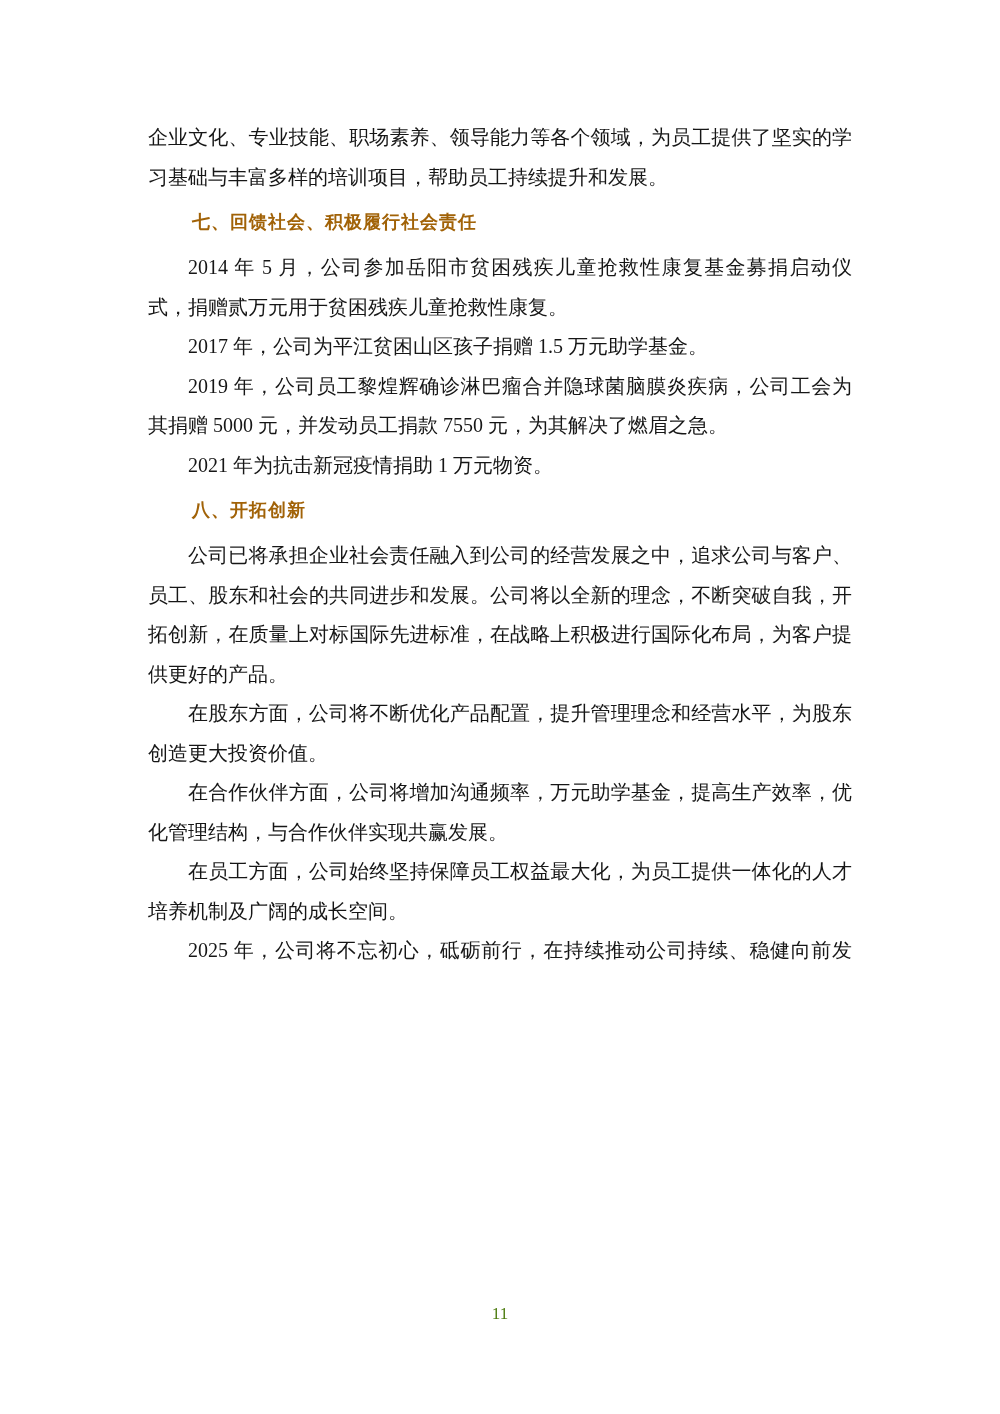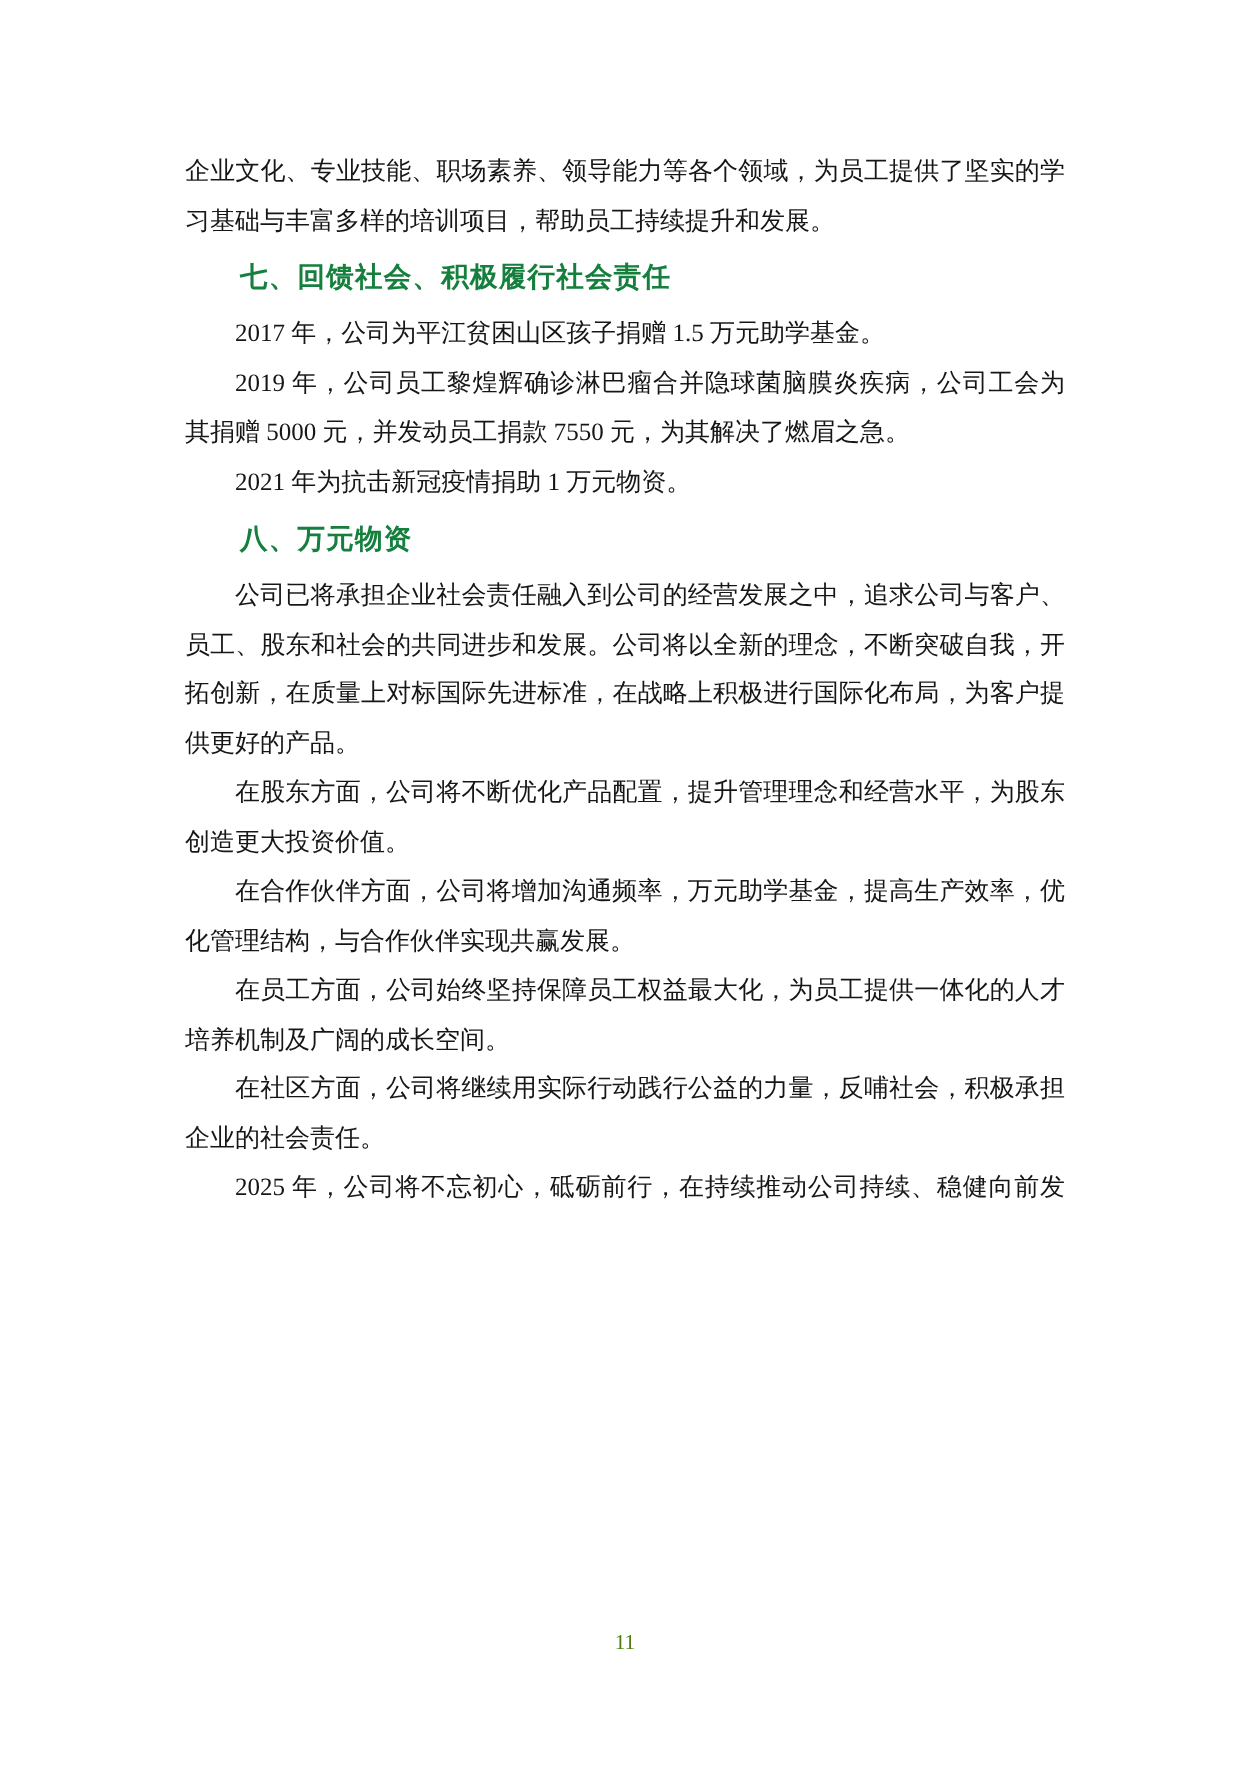--- a/index.html
+++ b/index.html
@@ -25,22 +25,22 @@
     line-height: 39.5px;
     text-align: justify;
     text-indent: 40px;
     word-break: break-word;
   }
   .para.cont { text-indent: 0; }
   .para.fill { text-align-last: justify; }
   .heading {
     font-family: "Liberation Sans", "DejaVu Sans", sans-serif;
     font-weight: bold;
-    color: #15803d;
-    font-size: 22px;
+    color: #a16207;
+    font-size: 18px;
     line-height: 40px;
     margin: 5px 0 6px 0;
     text-indent: 44px;
     letter-spacing: 1px;
   }
   .page-number {
     position: absolute;
     left: 0;
     top: 1303px;
     width: 100%;
@@ -50,25 +50,25 @@
     color: #4d7c0f;
   }
 </style>
 </head>
 <body>
 
 <div class="page">
   <div class="content">
     <p class="para cont">企业文化、专业技能、职场素养、领导能力等各个领域，为员工提供了坚实的学习基础与丰富多样的培训项目，帮助员工持续提升和发展。</p>
     <h2 class="heading">七、回馈社会、积极履行社会责任</h2>
+    <p class="para">2014 年 5 月，公司参加岳阳市贫困残疾儿童抢救性康复基金募捐启动仪式，捐赠贰万元用于贫困残疾儿童抢救性康复。</p>
     <p class="para">2017 年，公司为平江贫困山区孩子捐赠 1.5 万元助学基金。</p>
     <p class="para">2019 年，公司员工黎煌辉确诊淋巴瘤合并隐球菌脑膜炎疾病，公司工会为其捐赠 5000 元，并发动员工捐款 7550 元，为其解决了燃眉之急。</p>
     <p class="para">2021 年为抗击新冠疫情捐助 1 万元物资。</p>
-    <h2 class="heading">八、万元物资</h2>
+    <h2 class="heading">八、开拓创新</h2>
     <p class="para">公司已将承担企业社会责任融入到公司的经营发展之中，追求公司与客户、员工、股东和社会的共同进步和发展。公司将以全新的理念，不断突破自我，开拓创新，在质量上对标国际先进标准，在战略上积极进行国际化布局，为客户提供更好的产品。</p>
     <p class="para">在股东方面，公司将不断优化产品配置，提升管理理念和经营水平，为股东创造更大投资价值。</p>
     <p class="para">在合作伙伴方面，公司将增加沟通频率，万元助学基金，提高生产效率，优化管理结构，与合作伙伴实现共赢发展。</p>
     <p class="para">在员工方面，公司始终坚持保障员工权益最大化，为员工提供一体化的人才培养机制及广阔的成长空间。</p>
-    <p class="para">在社区方面，公司将继续用实际行动践行公益的力量，反哺社会，积极承担企业的社会责任。</p>
     <p class="para fill">2025 年，公司将不忘初心，砥砺前行，在持续推动公司持续、稳健向前发</p>
   </div>
   <div class="page-number">11</div>
 </div>
 
 </body></html>

